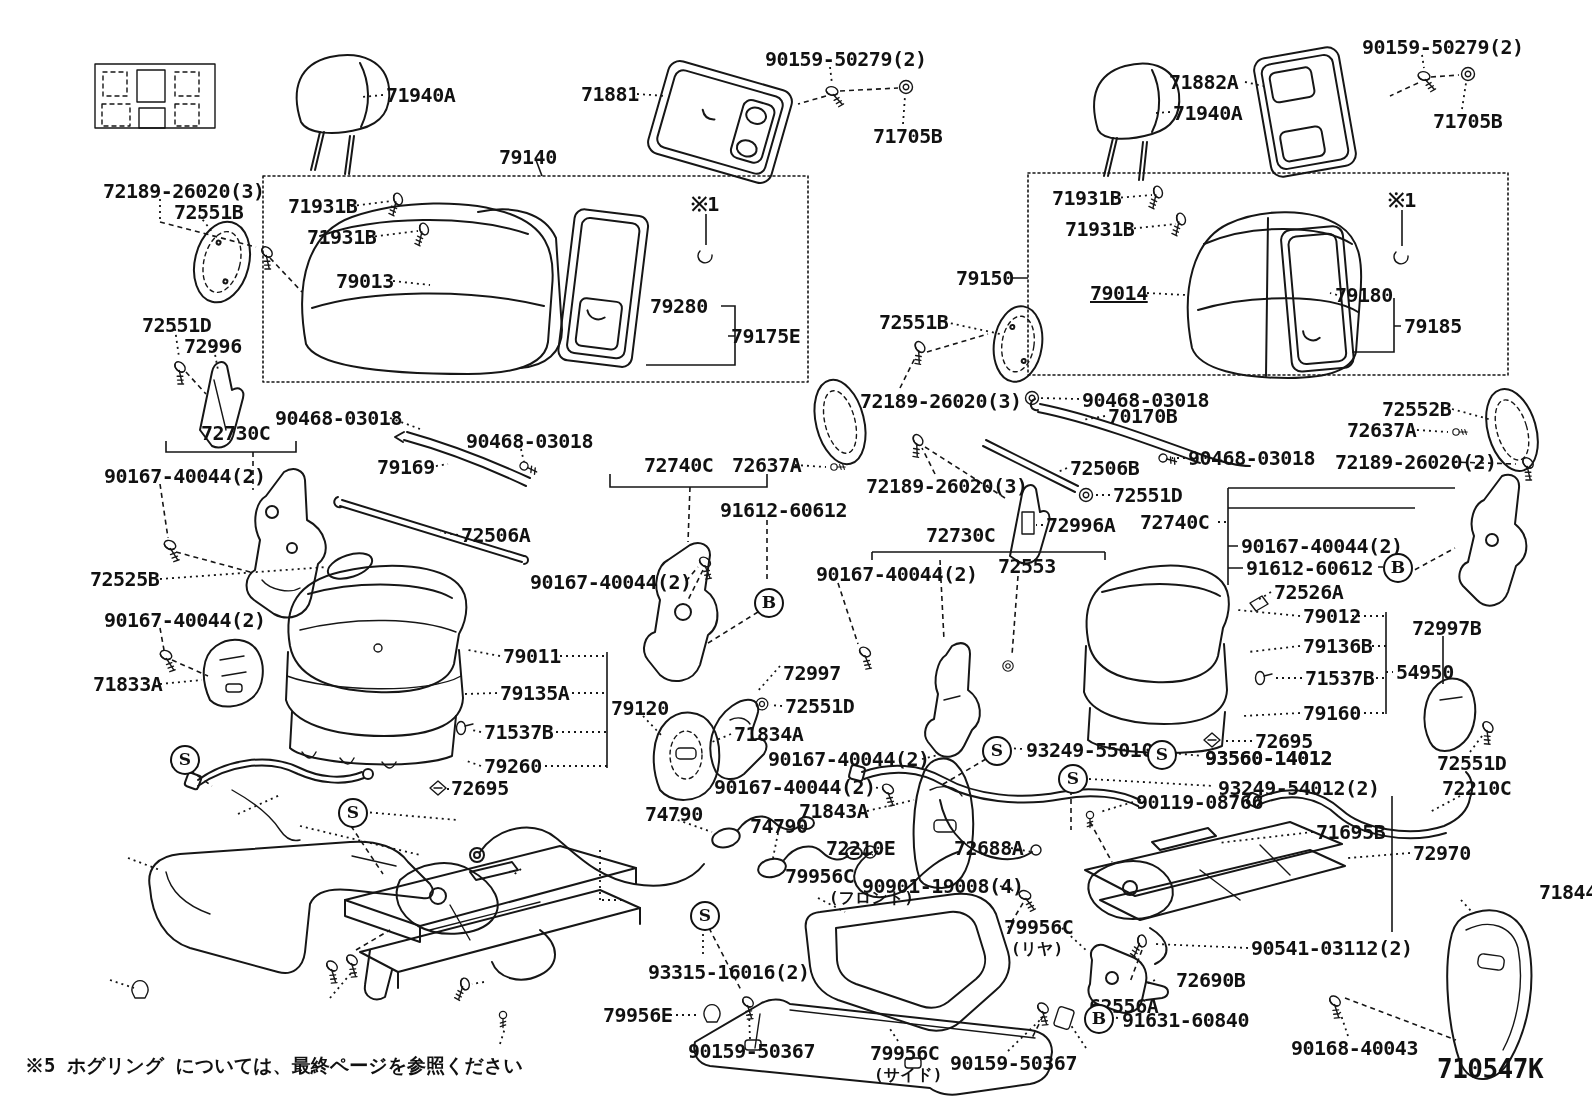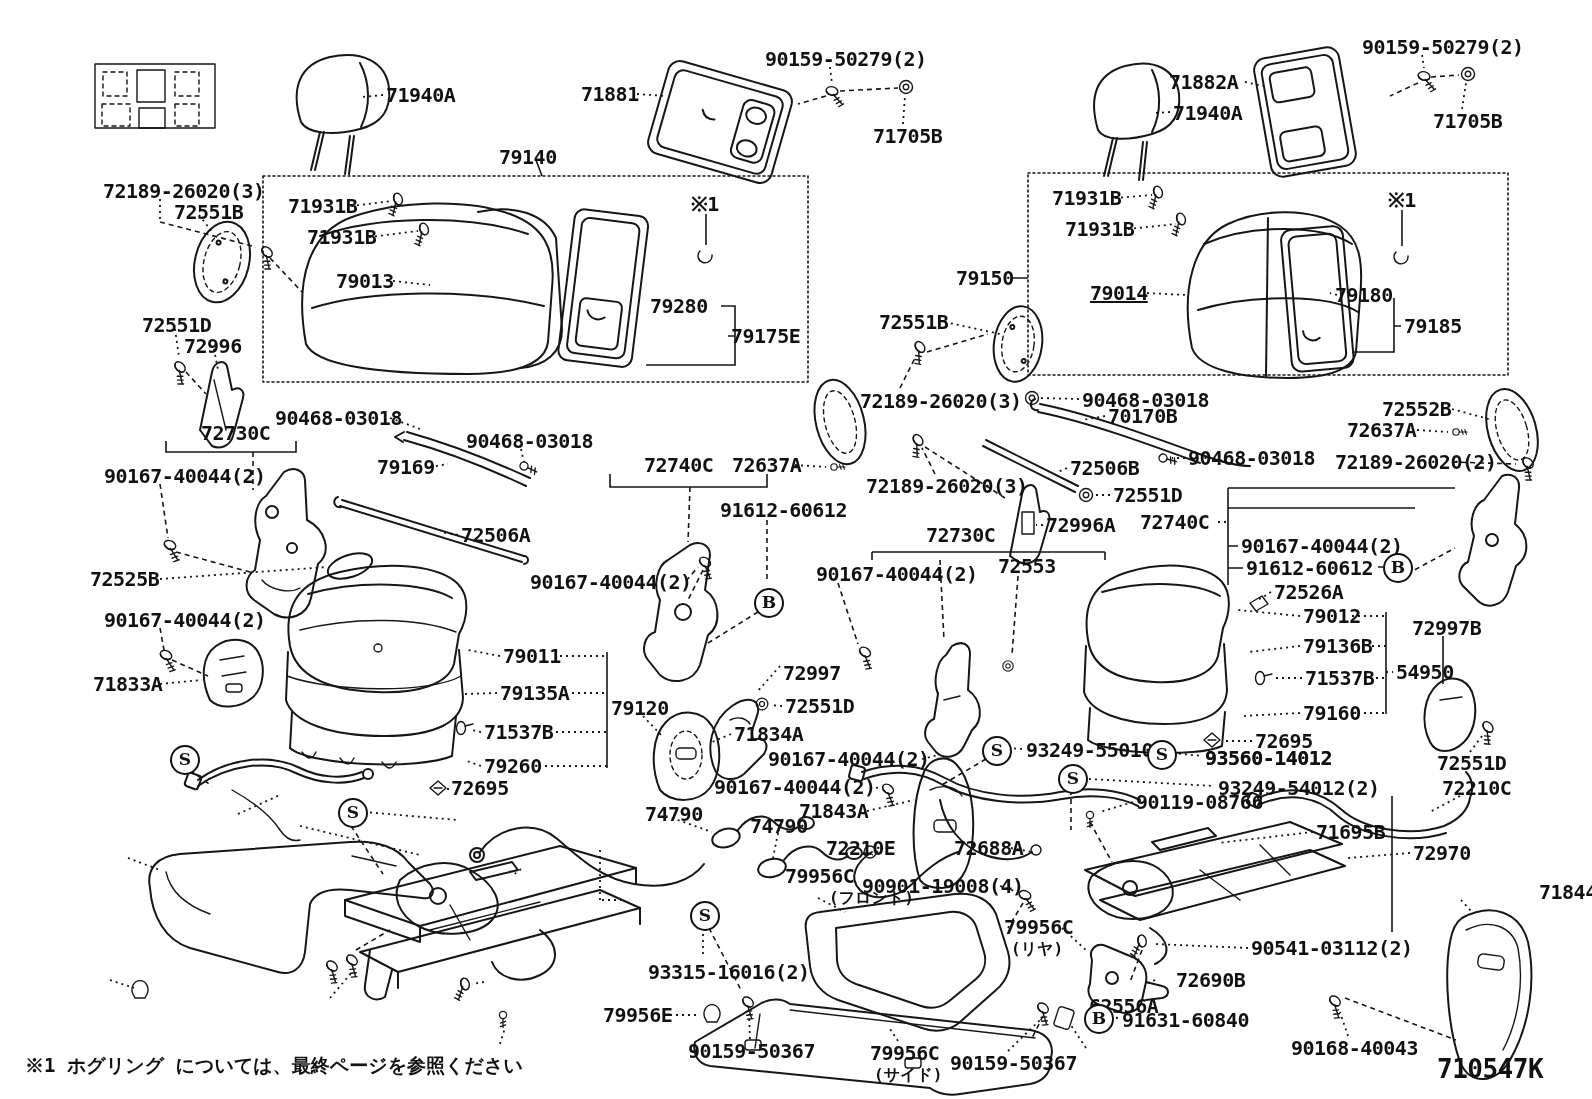--- a/index.html
+++ b/index.html
@@ -542,16 +542,16 @@
       <div class="callout" style="left: 338px; top: 798px;">S</div>
       <div class="callout" style="left: 690px; top: 901px;">S</div>
       <div class="callout" style="left: 982px; top: 736px;">S</div>
       <div class="callout" style="left: 1147px; top: 740px;">S</div>
       <div class="callout" style="left: 1058px; top: 764px;">S</div>
       <div class="callout" style="left: 754px; top: 588px;">B</div>
       <div class="callout" style="left: 1383px; top: 553px;">B</div>
       <div class="callout" style="left: 1084px; top: 1004px;">B</div>
     </div>
 
-<div class="lbl note" style="left:25px;top:1056px">※1 ホグリング については、最終ページを参照ください</div>
+<div class="lbl note" style="left:25px;top:1056px">※5 ホグリング については、最終ページを参照ください</div>
 <div class="lbl code" style="left:1437px;top:1056px">710547K</div>
 
 </div>
 
 </body></html>

